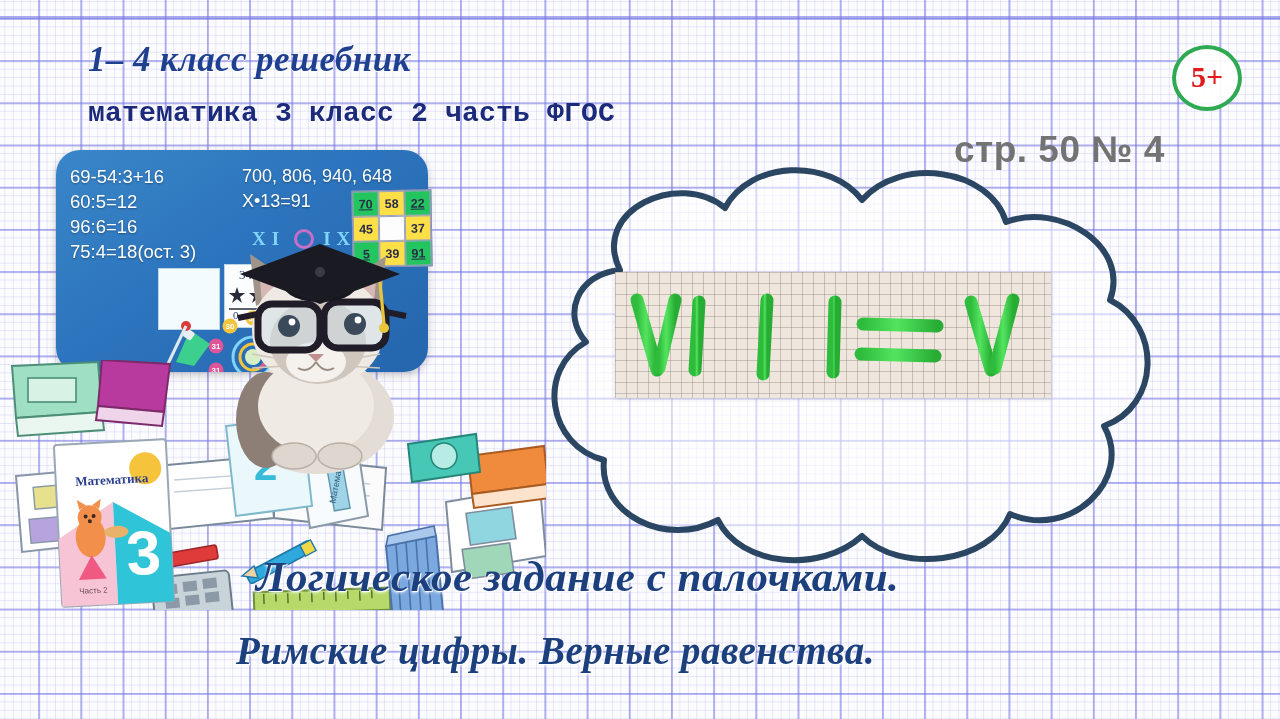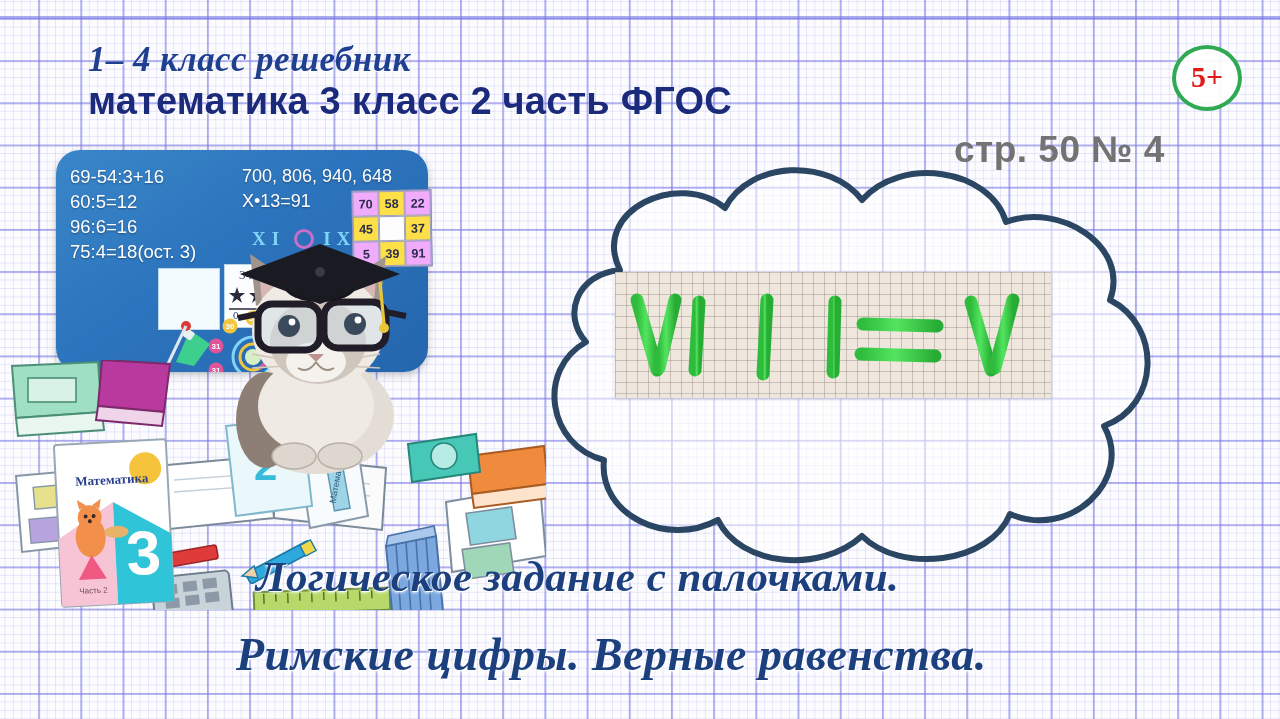--- a/index.html
+++ b/index.html
@@ -32,23 +32,23 @@
   .hl1{
     position:absolute;left:88px;top:40px;
     font-family:"Liberation Serif",serif;
     font-style:italic;font-weight:bold;
     font-size:35px;letter-spacing:.4px;
     color:#1f3f8f;
     white-space:nowrap;
     text-shadow:0 1px 0 rgba(255,255,255,.9);
   }
   .hl2{
-    position:absolute;left:88px;top:80px;
-    font-family:Liberation Sans, sans-serif;
-    font-weight:bold;font-size:38px;letter-spacing:.2px;
+    position:absolute;left:88px;top:98px;
+    font-family:Liberation Mono, monospace;
+    font-weight:bold;font-size:28px;letter-spacing:.2px;
     color:#1b2a7a;
     white-space:nowrap;
     text-shadow:0 1px 0 rgba(255,255,255,.9);
   }
   .pageref{
     position:absolute;left:916px;top:129px;
     font-family:"Liberation Sans",sans-serif;
     font-weight:bold;font-size:37px;letter-spacing:.5px;
     color:#737373;
     white-space:nowrap;
@@ -98,21 +98,21 @@
     display:grid;grid-template-columns:repeat(3,26px);grid-template-rows:repeat(3,25px);
     gap:0;border:1px solid #8a8fb8;background:#8a8fb8;z-index:6;
     transform:rotate(-1deg);
   }
   #num-grid .cell{
     border:1px solid #9aa0c4;
     display:flex;align-items:center;justify-content:center;
     font-size:12.5px;font-weight:bold;color:#2b2b4a;
     font-family:"Liberation Sans",sans-serif;
   }
-  #num-grid .c-pink{background:#f0abfc;}
+  #num-grid .c-pink{background:#22c55e;text-decoration:underline;}
   #num-grid .c-blue{background:#fde047;}
   #num-grid .c-white{background:#fdfdfd;}
 
   
   .mini-sheet{
     position:absolute;background:#e8f6fd;border:1px solid #b9d7e8;
     background-image:
       linear-gradient(to right,rgba(110,170,205,.45) 1px,transparent 1px),
       linear-gradient(to bottom,rgba(110,170,205,.45) 1px,transparent 1px);
     background-size:9px 9px,9px 9px;
@@ -160,21 +160,21 @@
   .caption{
     position:absolute;
     font-family:"Liberation Serif",serif;
     font-style:italic;font-weight:bold;
     color:#1c3f7e;
     white-space:nowrap;
     text-shadow:1px 1px 0 rgba(255,255,255,.95), 0 2px 3px rgba(255,255,255,.8);
     z-index:30;
   }
   #cap1{left:256px;top:552px;font-size:43px;letter-spacing:.5px;}
-  #cap2{left:236px;top:628px;font-size:46px;letter-spacing:.5px;}
+  #cap2{left:236px;top:628px;font-size:39px;letter-spacing:.5px;}
 </style>
 </head>
 <body>
 
 <div id="stage">
 
   <div id="grid-bg"></div>
   <div id="grid-top-band"></div>
 
   <div class="hl1">1– 4 класс решебник</div>

